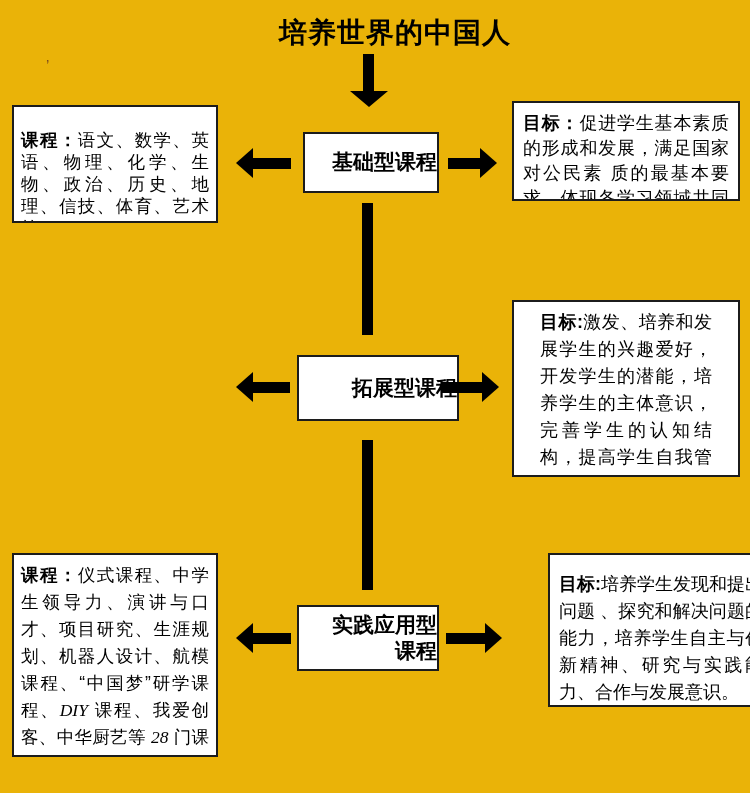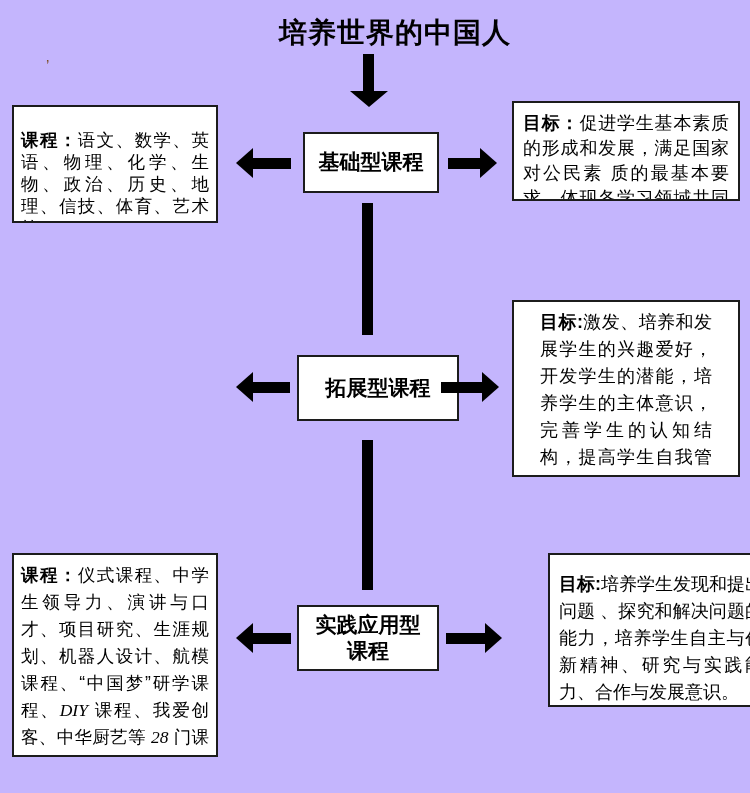--- a/index.html
+++ b/index.html
@@ -1,19 +1,19 @@
 <!DOCTYPE html>
 <html><head>
 <meta charset="utf-8">
 <style>
   html,body{margin:0;padding:0;background:#ffffff;}
   .canvas{
     position:relative;
     width:750px;height:793px;
-    background:#c4b5fd;
+    background:#eab308;
     font-family:"Liberation Sans","DejaVu Sans",sans-serif;
     color:#000;
     overflow:hidden;
   }
   .title{
     position:absolute;left:40px;right:0;top:14px;
     text-align:center;
     font-size:28px;font-weight:700;letter-spacing:1px;
   }
   .stray{
@@ -27,21 +27,21 @@
     background:#fff;
     overflow:hidden;
   }
   .sidebox{
     text-align:justify;
   }
   .lbl{font-weight:700;}
   .centerbox{
     border-width:2.5px;
     display:flex;flex-direction:column;
-    align-items:center;justify-content:center;
+    align-items:flex-end;justify-content:center;
     font-weight:700;font-size:21px;line-height:1.25;
     text-align:center;
   }
   .num-italic{
     font-family:"Liberation Serif","DejaVu Serif",serif;
     font-style:italic;
   }
   
   .left1{left:12px;top:105px;width:206px;height:118px;padding:22px 7px;font-size:17.5px;line-height:22px;}
   .left2{left:12px;top:300px;width:206px;height:192px;padding:6px 7px;font-size:17.5px;line-height:25px;}

